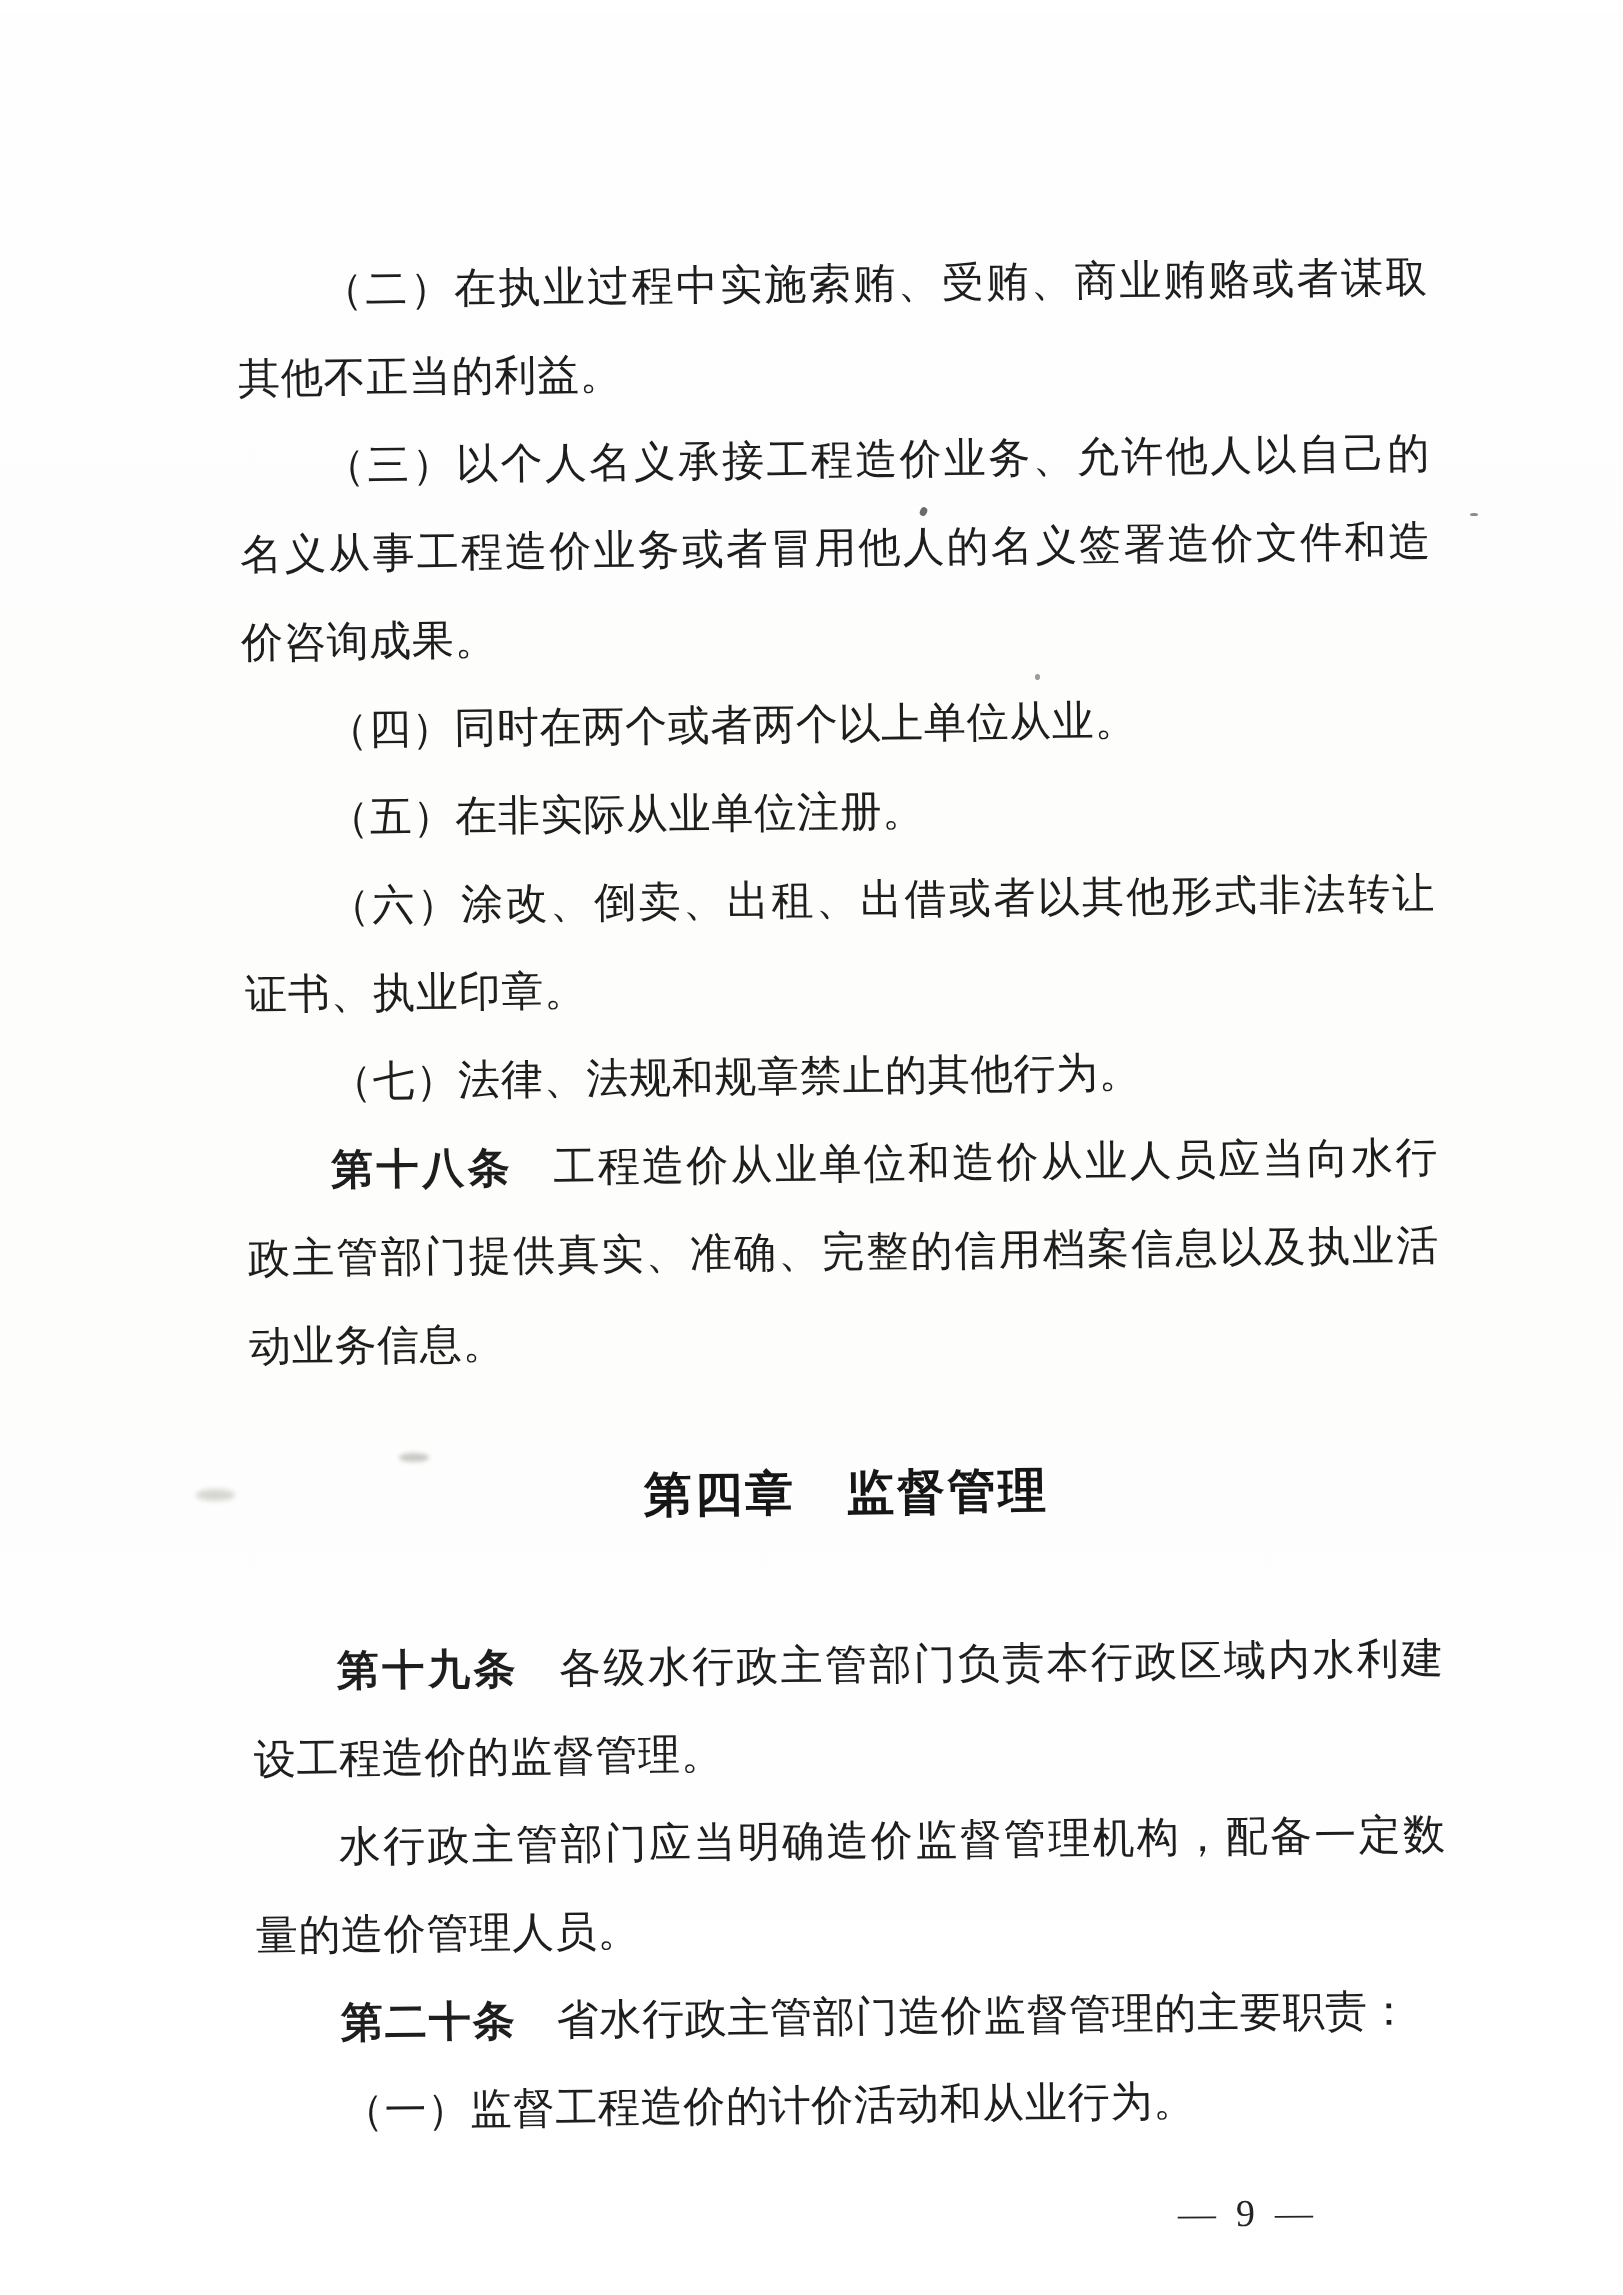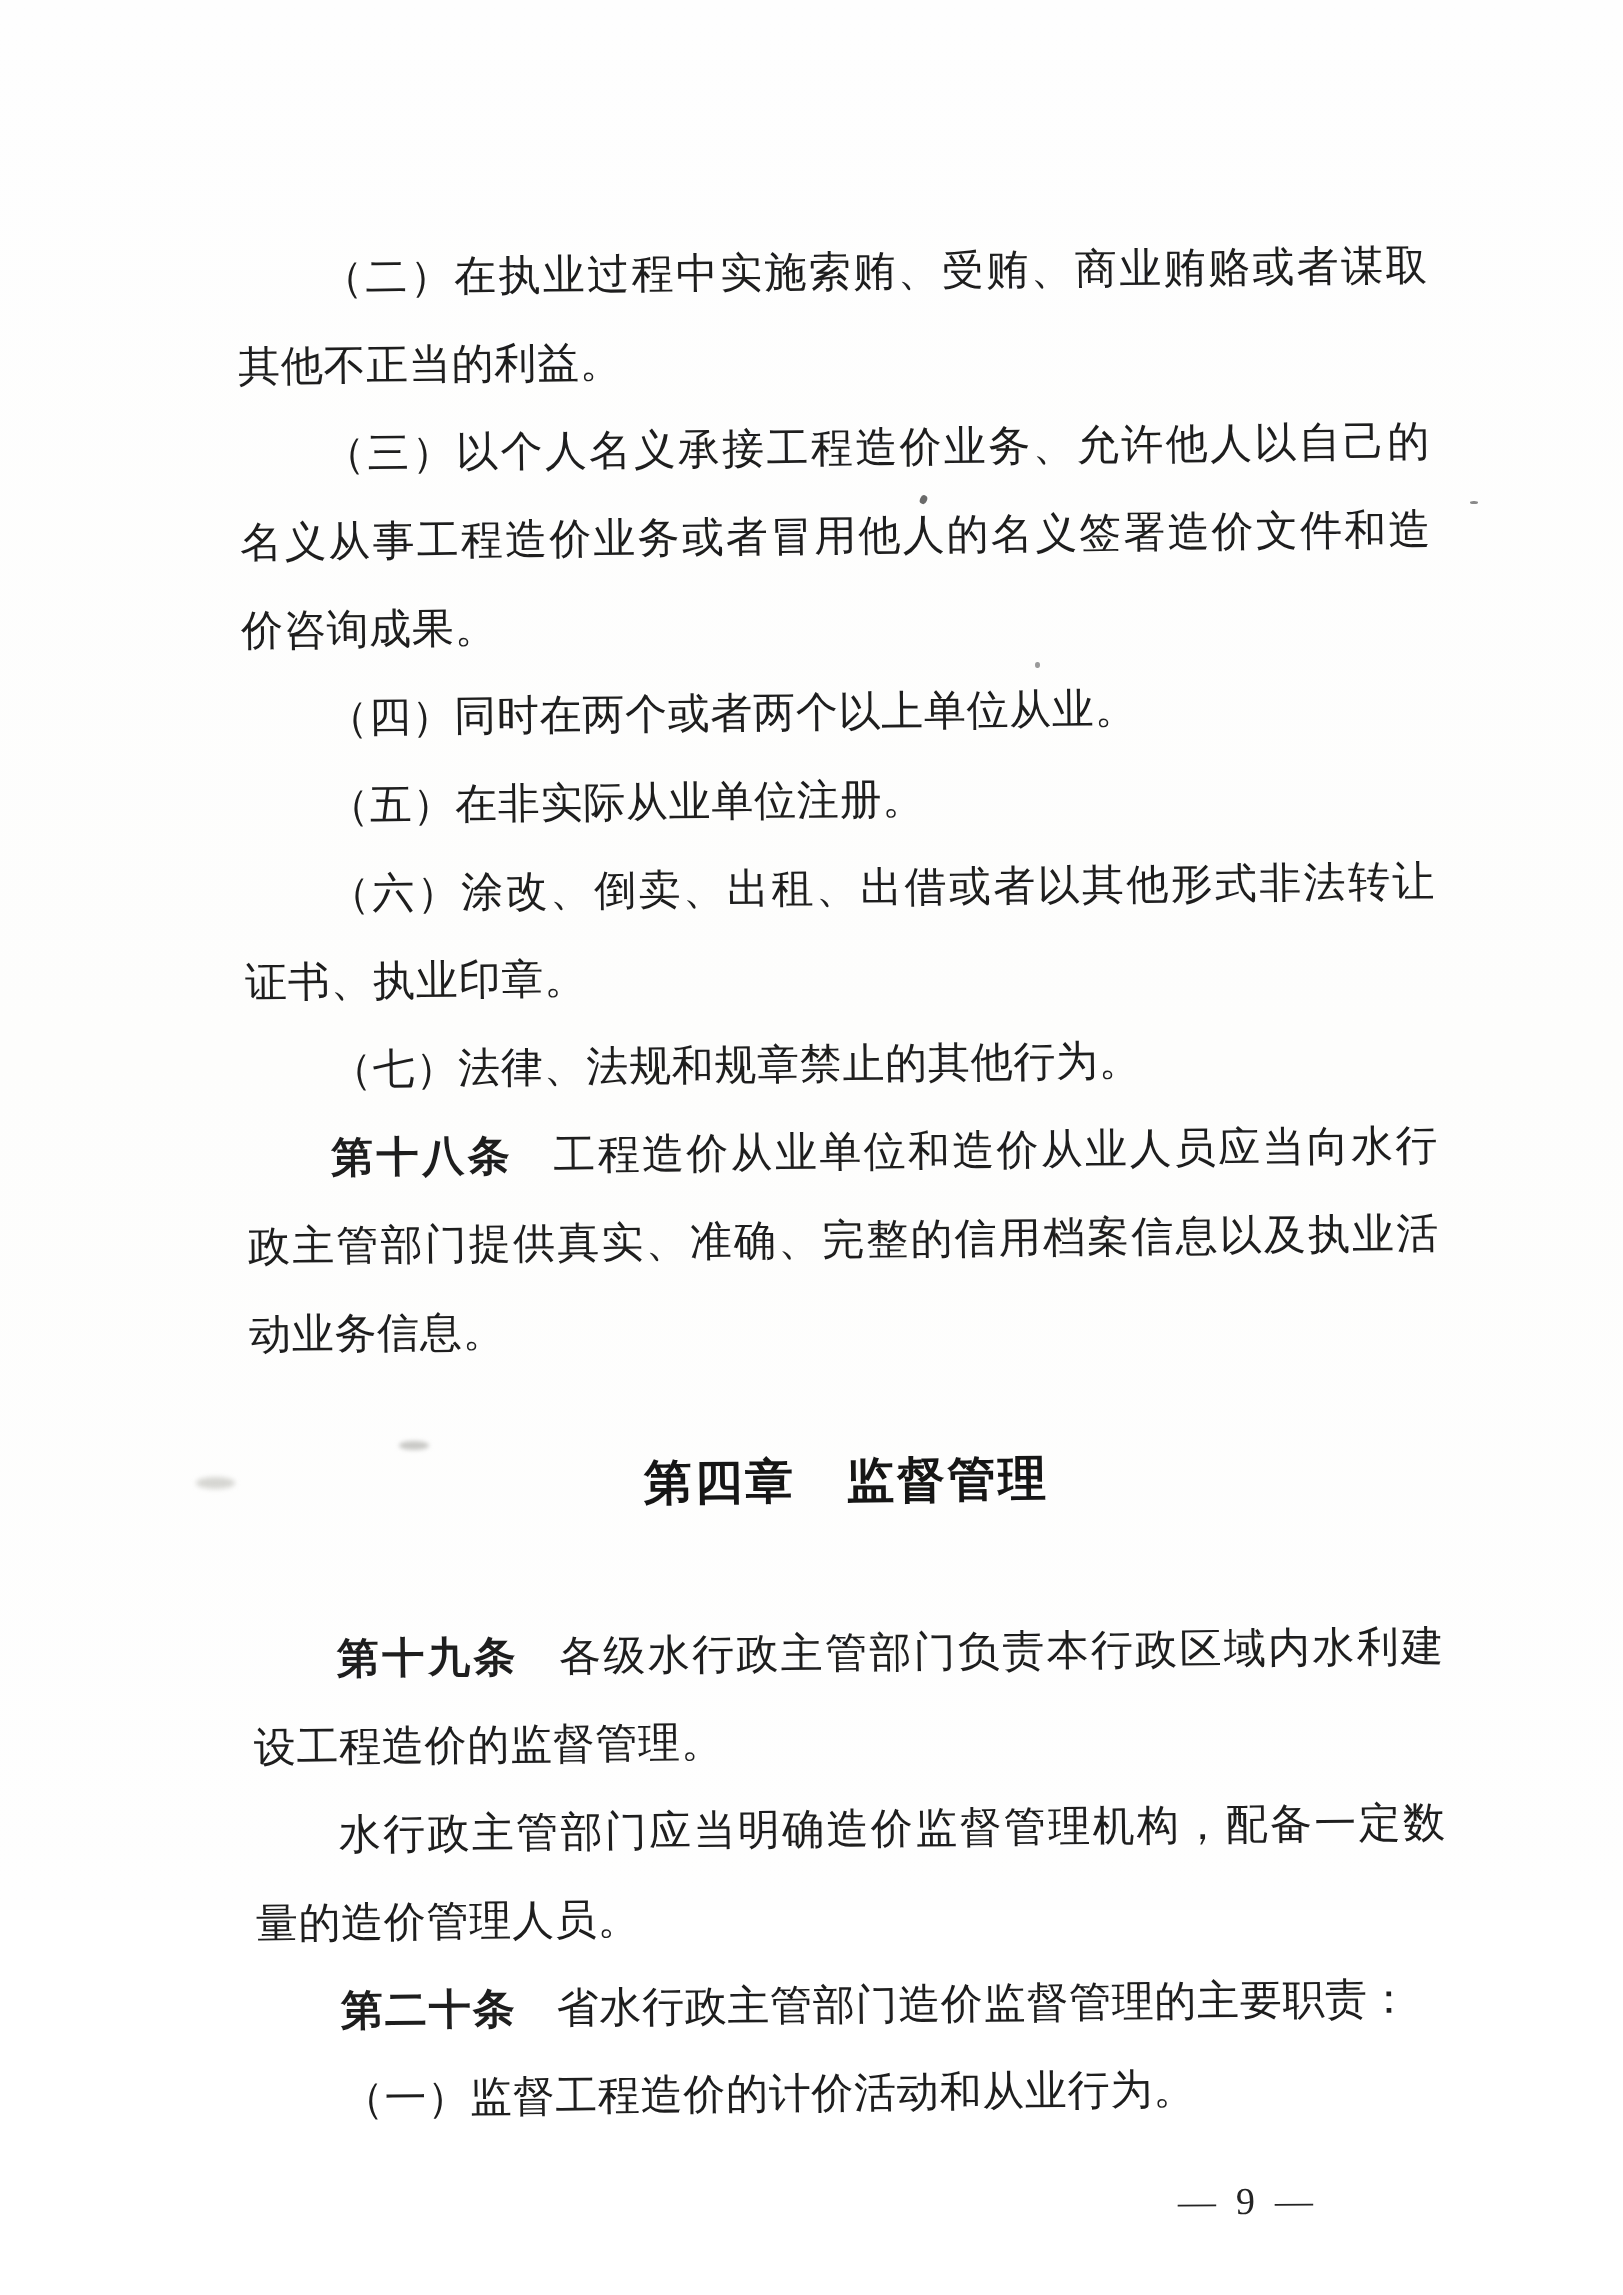--- a/index.html
+++ b/index.html
@@ -5,21 +5,21 @@
   html, body {
     margin: 0;
     padding: 0;
     width: 1623px;
     height: 2295px;
     background: #ffffff;
     overflow: hidden;
   }
   .sheet {
     position: absolute;
-    left: 0; top: 0;
+    left: 0; top: 12px;
     width: 1623px;
     height: 1910px;
     background: linear-gradient(180deg, #fefefe 0%, #fdfdfc 55%, #fefefe 100%);
     font-family: "Liberation Serif", "DejaVu Serif", serif;
     color: #1e1e1e;
   }
   
   .content {
     position: absolute;
     left: 242px;

